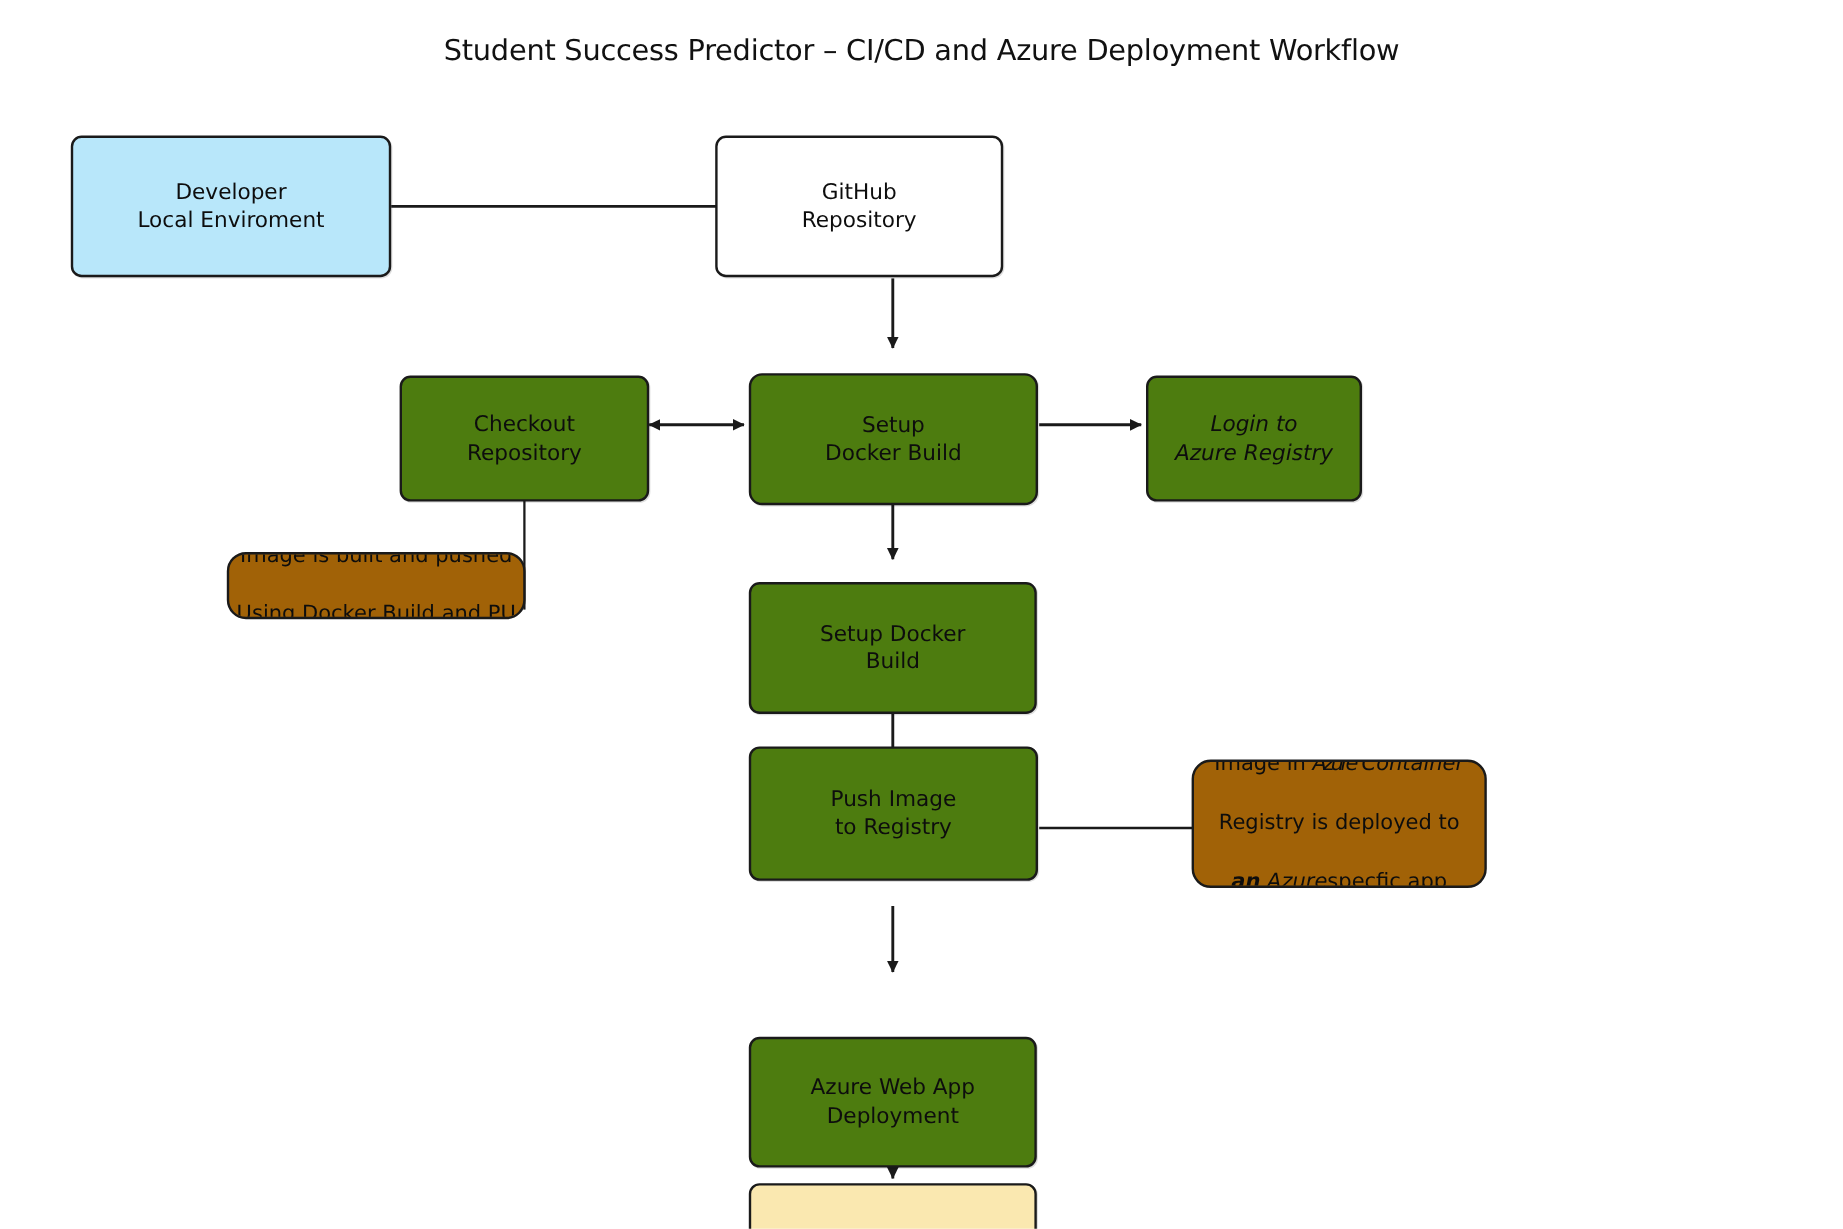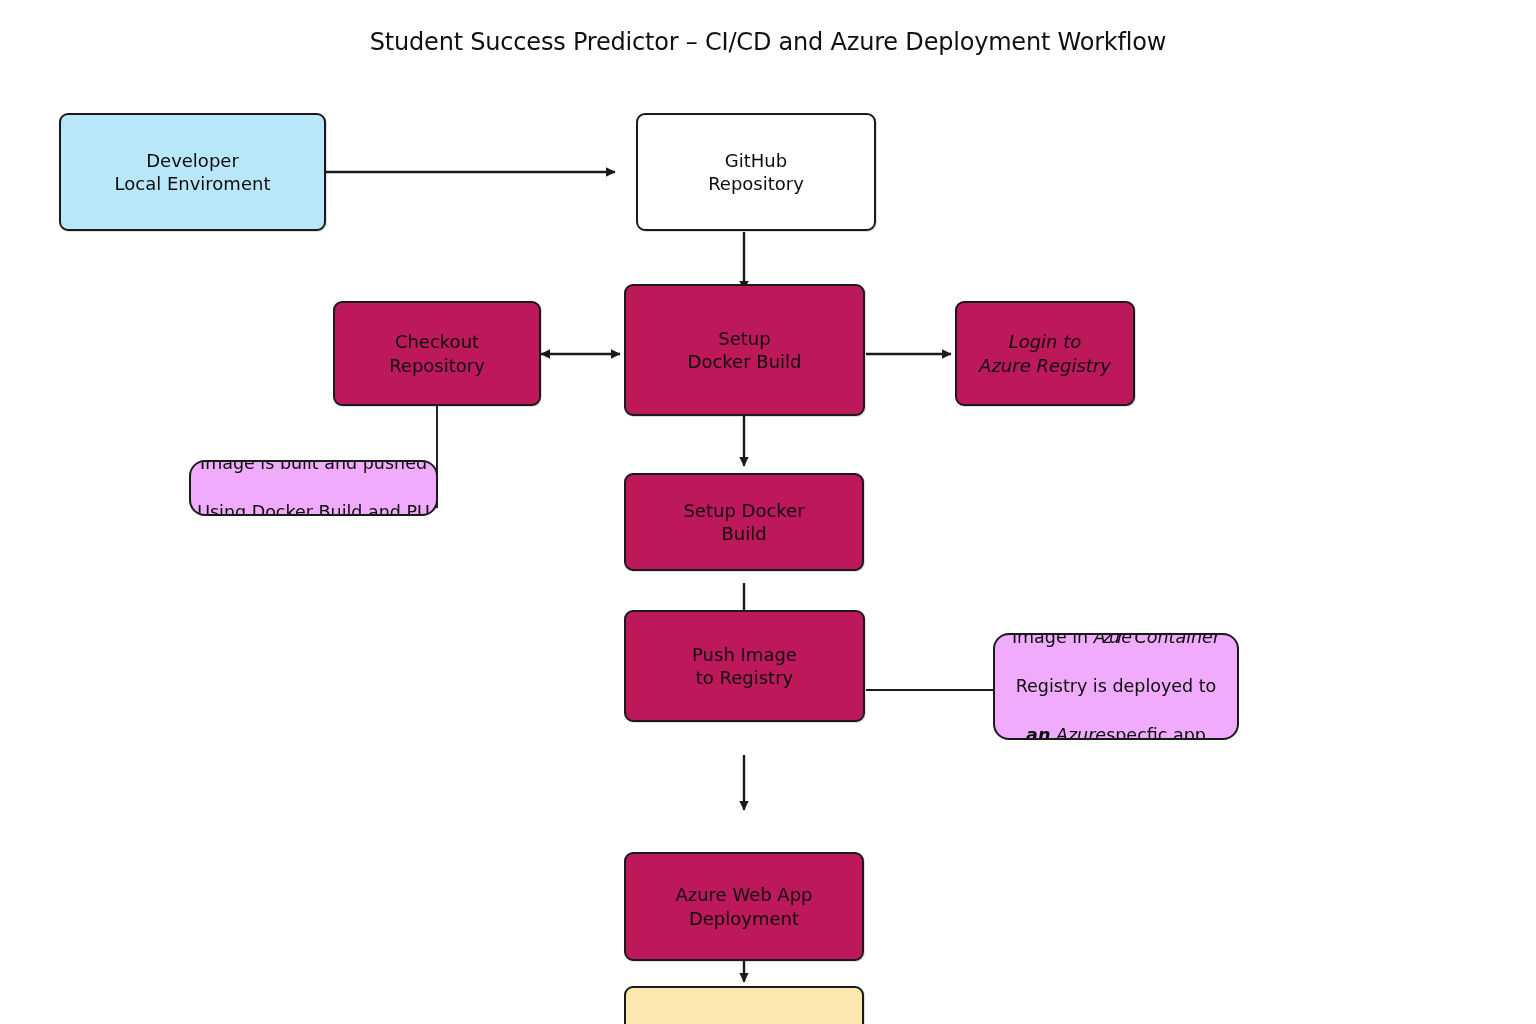--- a/index.html
+++ b/index.html
@@ -42,29 +42,29 @@
     display: flex;
     align-items: center;
     justify-content: center;
     text-align: center;
     font-size: 18px;
     line-height: 1.30;
     color: #0d0d0d;
     white-space: pre-line;
     box-shadow: 1px 1px 0 rgba(0,0,0,0.13);
   }
-  .node.blue      { background: #be185d; }
+  .node.blue      { background: #4d7c0f; margin-top: 12px; }
   .node.cyan      { background: #b8e7fa; }
   .node.white     { background: #ffffff; }
   .node.cream     { background: #fae8b0; }
 
   .note {
     position: absolute;
     box-sizing: border-box;
-    background: #f0abfc;
+    background: #a16207;
     border: 2px solid #1a1a1a;
     border-radius: 16px;
     display: flex;
     align-items: center;
     justify-content: center;
     text-align: center;
     font-size: 17.5px;
     line-height: 1.40;
     color: #0d0d0d;
     white-space: pre-line;
@@ -109,33 +109,33 @@
   <line x1="866" y1="690" x2="995" y2="690" stroke="#1a1a1a" stroke-width="2.2"></line>
 
   <line x1="744" y1="755" x2="744" y2="810" stroke="#1a1a1a" stroke-width="2.4" marker-end="url(#ah)"></line>
 
   <line x1="744" y1="925" x2="744" y2="982" stroke="#1a1a1a" stroke-width="2.4" marker-end="url(#ah)"></line>
 </svg>
 
 <div class="node cyan" style="left:59px; top:113px; width:267px; height:118px;">Developer
 Local Enviroment</div>
 
-<div class="node white" style="left:636px; top:113px; width:240px; height:118px;">GitHub
+<div class="node white" style="left:596px; top:113px; width:240px; height:118px;">GitHub
 Repository</div>
 
 <div class="node blue" style="left:333px; top:301px; width:208px; height:105px;">Checkout
 Repository</div>
 
-<div class="node blue" style="left:624px; top:284px; width:241px; height:132px;">Setup
+<div class="node blue" style="left:624px; top:299px; width:241px; height:110px;border-radius:11px;">Setup
 Docker Build</div>
 
 <div class="node blue" style="left:955px; top:301px; width:180px; height:105px;font-style:italic;">Login to
 Azure Registry</div>
 
-<div class="node blue" style="left:624px; top:473px; width:240px; height:98px;">Setup Docker
+<div class="node blue" style="left:624px; top:473px; width:240px; height:110px;">Setup Docker
 Build</div>
 
 <div class="node blue" style="left:624px; top:610px; width:241px; height:112px;">Push Image
 to Registry</div>
 
 <div class="node blue" style="left:624px; top:852px; width:240px; height:109px;">Azure Web App
 Deployment</div>
 
 <div class="node cream" style="left:624px; top:986px; width:240px; height:110px;">End users</div>
 

